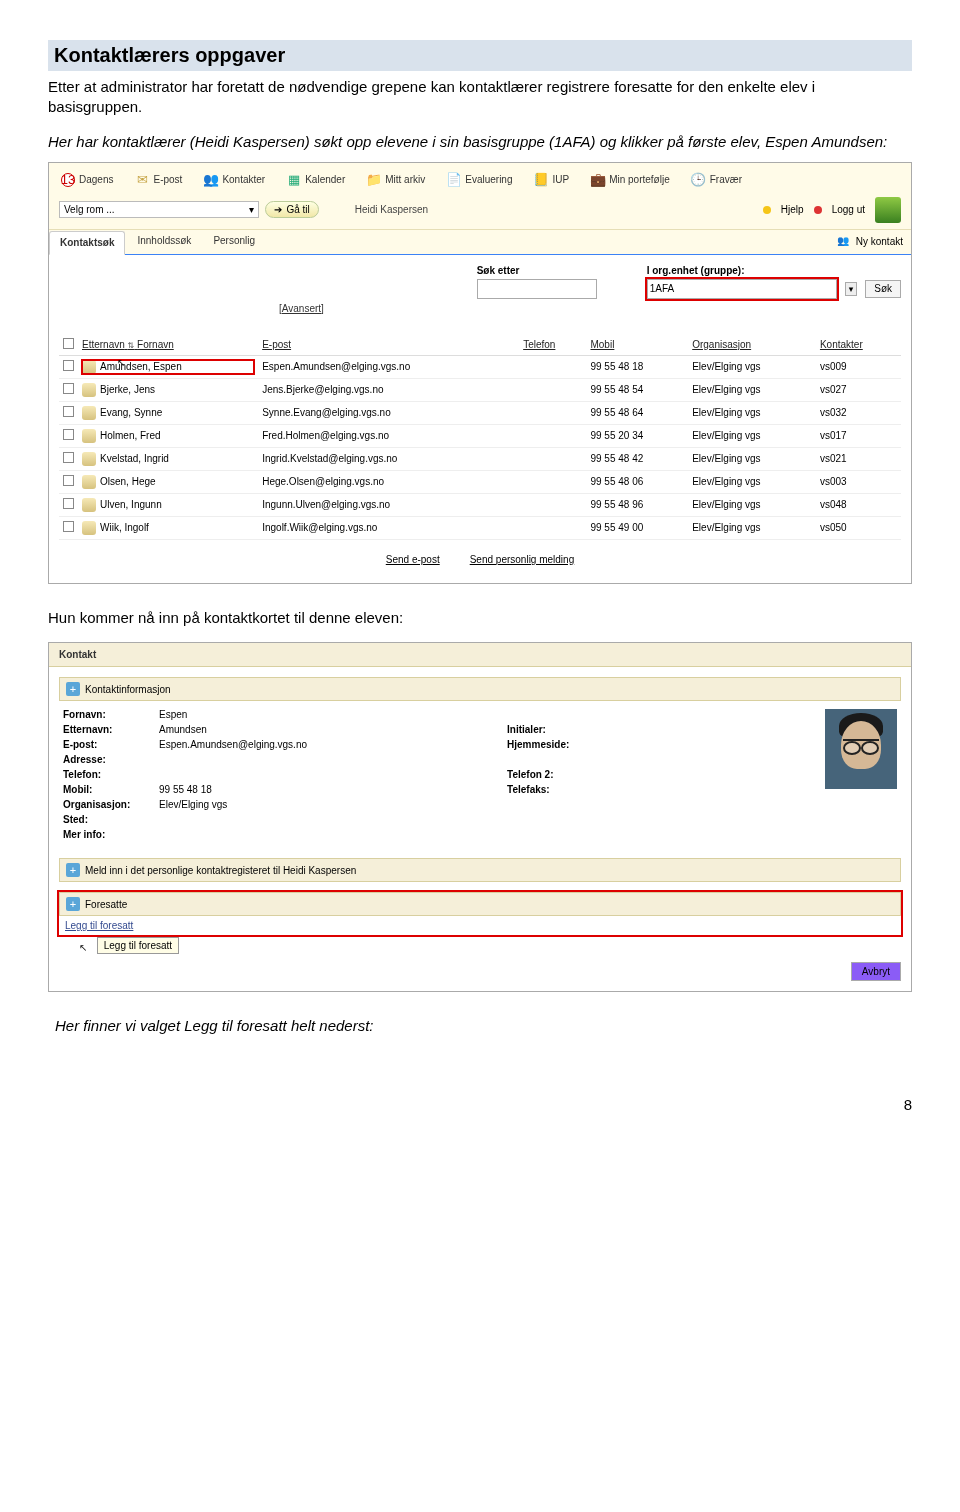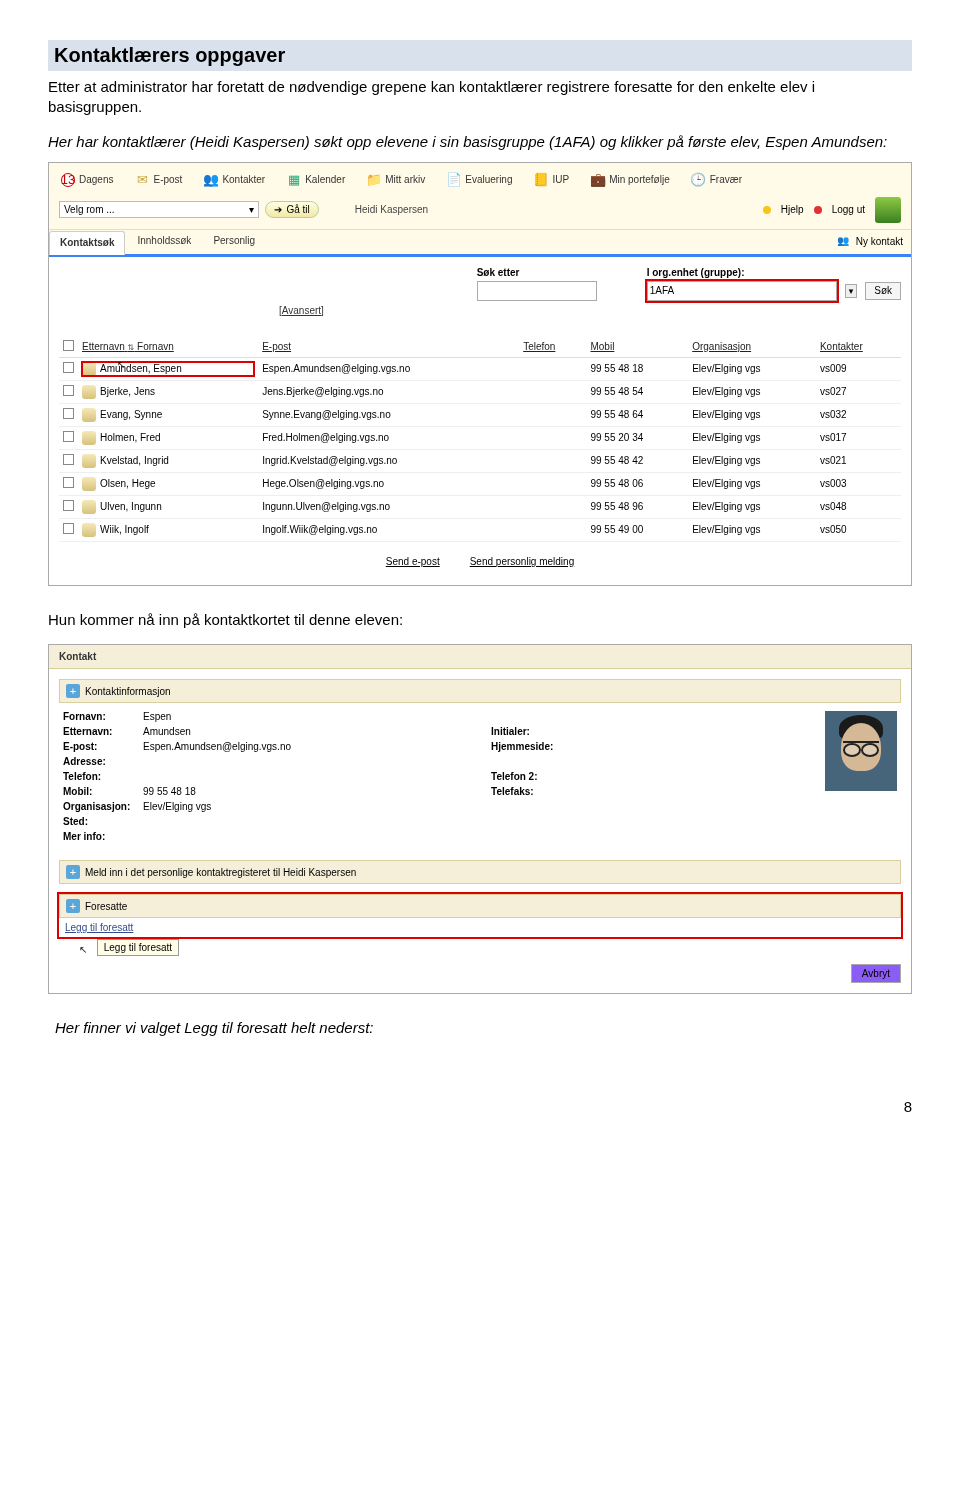--- a/index.html
+++ b/index.html
@@ -27,21 +27,21 @@
 
   .room-row { display: flex; align-items: center; gap: 6px; padding: 6px 10px; background: #fffbe8; border-bottom: 1px solid #e6deb6; }
   .room-select { font-size: 10px; border: 1px solid #bbb; background: #fff; padding: 2px 4px; width: 200px; display:flex; justify-content:space-between; align-items:center; }
   .gotil { display:flex; align-items:center; gap:4px; padding:2px 8px; border:1px solid #bc9; border-radius:10px; background:linear-gradient(#feffe2,#f1e8a8); font-size:10px; }
   .user-name { font-size:10px; color:#444; margin-left: 30px; }
   .help-row { margin-left:auto; display:flex; gap:10px; align-items:center; font-size:10px; }
   .help-row .dot-y { width:8px; height:8px; background:#f5c518; border-radius:50%; display:inline-block; }
   .help-row .dot-r { width:8px; height:8px; background:#d33; border-radius:50%; display:inline-block; }
   .logo-badge { width:26px; height:26px; background:linear-gradient(#8fc944,#3a8020); border-radius:3px; display:inline-block; }
 
-  .sub-tabs { display:flex; gap:2px; padding: 0; background:#fffbe8; border-bottom:3px solid #3b82f6; }
+  .sub-tabs { display:flex; gap:2px; padding: 0; background:#fffbe8; border-bottom:1px solid #3b82f6; }
   .sub-tab { font-size:10px; padding:5px 10px; color:#333; }
   .sub-tab.active { background:#fff; border:1px solid #ccc; border-bottom:1px solid #fff; border-radius:3px 3px 0 0; font-weight:bold; position:relative; top:1px; }
   .ny-kontakt { margin-left:auto; padding:5px 8px; font-size:10px; display:flex; align-items:center; gap:4px; }
   .ico-nk { width:14px; height:14px; display:inline-block; }
 
   .search-area { background:#fff; padding: 10px; }
   .search-row { display:flex; gap:50px; align-items: flex-end; margin-bottom: 4px; justify-content: flex-end; }
   .search-col { display:flex; flex-direction:column; gap:3px; }
   .search-col label { font-size:10px; font-weight:bold; }
   .text-in { border:1px solid #aaa; font-size:10px; padding:2px; height:20px; width:120px; }
@@ -67,21 +67,21 @@
   .kontakt-panel { background:#fff; }
   .kontakt-header { background:#f5efd9; padding:6px 10px; border-bottom:1px solid #d8cf9f; display:flex; justify-content:space-between; }
   .kontakt-header .lbl { font-size:10px; font-weight:bold; color:#333; }
 
   .info-block { margin:10px; }
   .info-block-title { background:#f5efd9; padding:4px 6px; font-size:10px; display:flex; align-items:center; gap:5px; border:1px solid #d8cf9f; }
   .plus-ico { width:14px; height:14px; background:#5aa6d8; border-radius:2px; color:#fff; font-size:11px; display:flex; align-items:center; justify-content:center; }
   .info-body { display:flex; padding:8px 4px; gap:40px; }
   .info-cols { display:flex; gap:200px; flex:1; }
   .info-col { display:flex; flex-direction:column; gap:4px; }
-  .field-row { display:flex; gap:0; font-size:10px; }
+  .field-row { display:flex; gap:16px; font-size:10px; }
   .field-row .fl { width:80px; font-weight:bold; }
   .photo { width:72px; height:80px; background:#46647a; position:relative; overflow:hidden; }
   .photo-face { position:absolute; top:12px; left:16px; width:40px; height:48px; background:#d5b896; border-radius:50% 50% 40% 40%; }
   .photo-hair { position:absolute; top:4px; left:14px; width:44px; height:26px; background:#1a1a1a; border-radius:50% 50% 30% 30%; }
   .photo-glasses { position:absolute; top:30px; left:18px; width:36px; height:10px; border-top:2px solid #222; display:flex; justify-content:space-between; }
   .photo-glasses::before, .photo-glasses::after { content:''; width:14px; height:10px; border:2px solid #222; border-radius:50%; background:rgba(255,255,255,.3); }
 
   .meld-block, .foresatte-block { margin:10px; }
   .block-title { background:#f5efd9; padding:4px 6px; font-size:10px; display:flex; align-items:center; gap:5px; border:1px solid #d8cf9f; }
 

